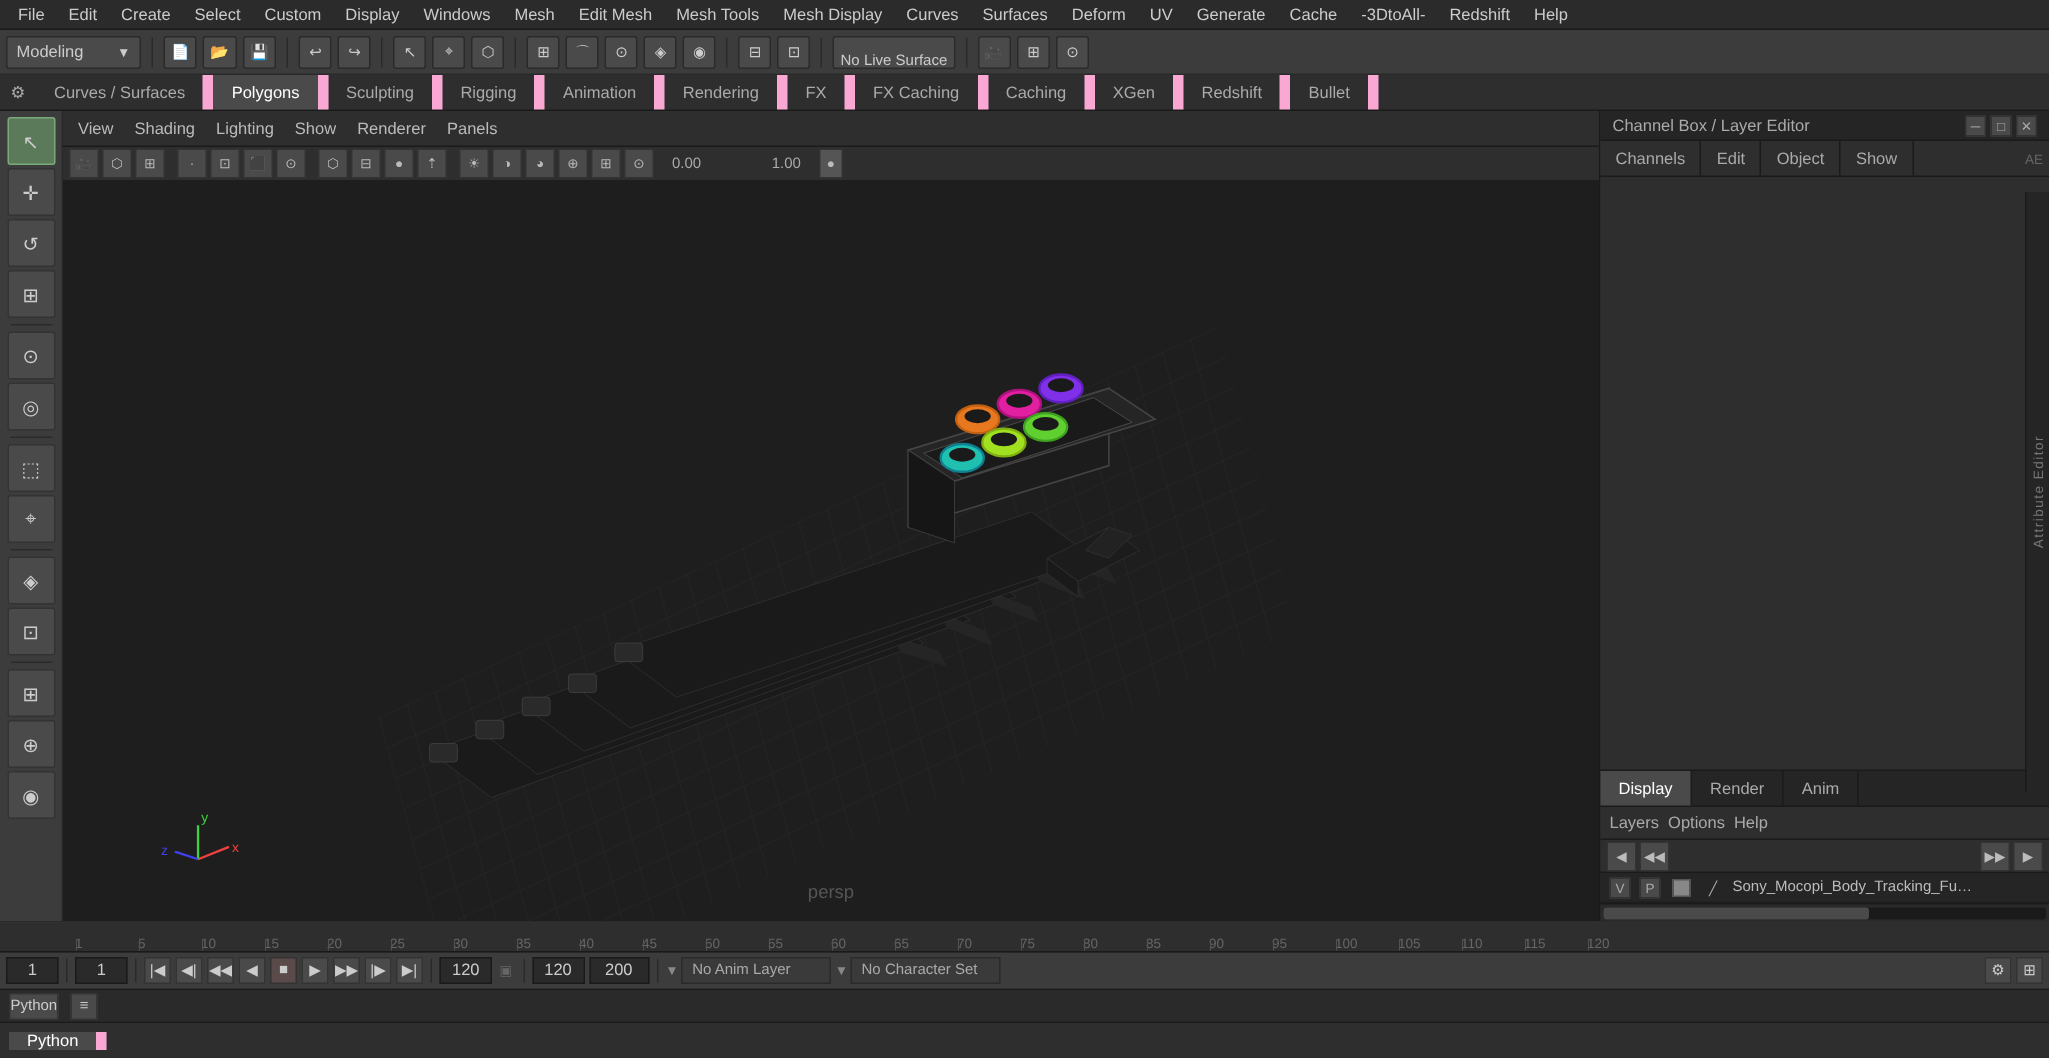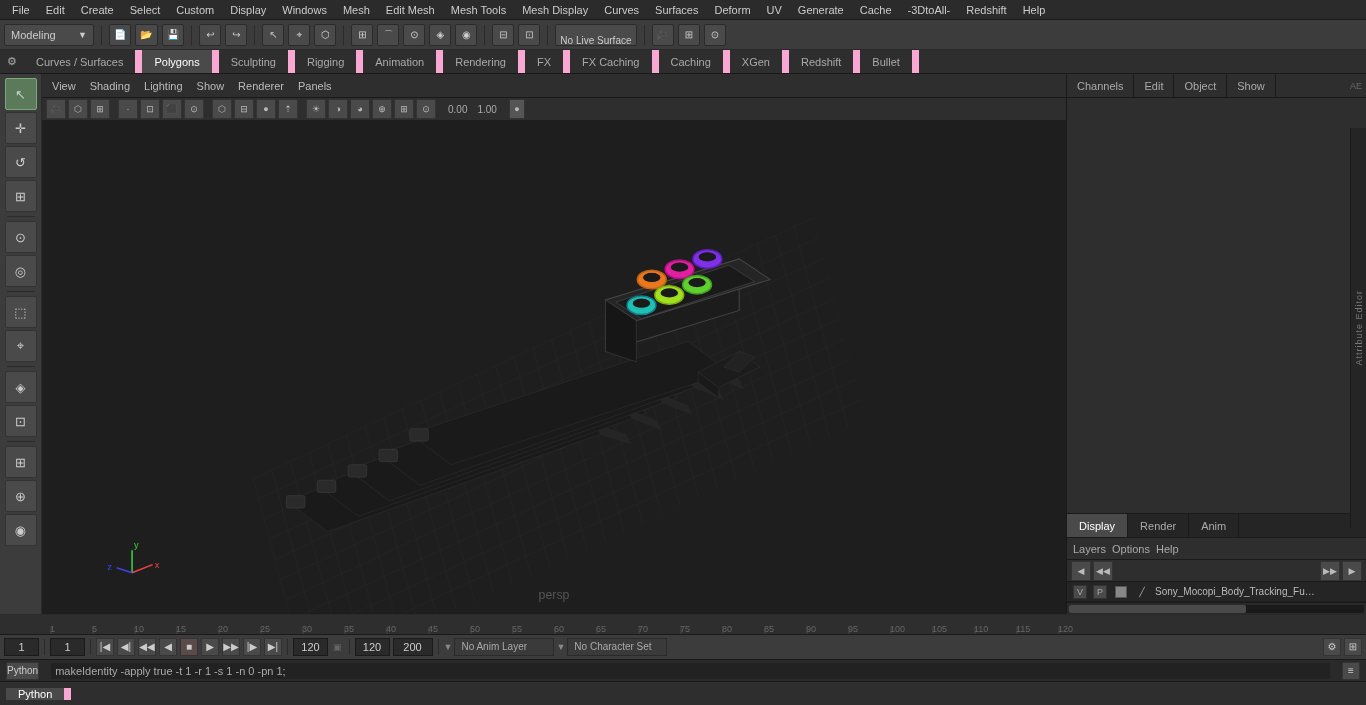--- a/index.html
+++ b/index.html
@@ -645,21 +645,21 @@
       <div style="width:4px;"></div>
       <div class="icon-btn">☀</div>
       <div class="icon-btn">◑</div>
       <div class="icon-btn">◕</div>
       <div class="icon-btn">⊕</div>
       <div class="icon-btn">⊞</div>
       <div class="icon-btn">⊙</div>
       <div style="width:4px;"></div>
 
       <div style="font-size:10px; color:#aaa; padding:0 4px;">0.00</div>
-      <div style="font-size:10px; color:#aaa; padding:0 4px;">1.00</div>
+      <div style="font-size:10px; color:#aaa; padding:0 4px;margin-left:37px;">1.00</div>
       <div style="width:4px;"></div>
 
       <div class="icon-btn" style="min-width:16px; background:#555; font-size:9px;">●</div>
       <div style="font-size:10px; color:#aaa; padding: 0 4px; cursor:pointer;margin-top:30px;">sRGB gamma</div>
     </div>
 
     <div id="scene-area">
       <div class="scene-bg">
         <svg id="scene-svg" viewBox="0 0 980 480" preserveAspectRatio="xMidYMid meet">
 
@@ -762,20 +762,28 @@
             <text x="2" y="-24" fill="#40d040" font-size="9">y</text>
             <line x1="0" y1="0" x2="-15" y2="-5" stroke="#4040f0" stroke-width="1.5"></line>
             <text x="-24" y="-3" fill="#4040f0" font-size="9">z</text>
           </g>
         </svg>
       </div>
     </div>
   </div>
 
   <div id="right-panel" style="height: 540px;">
+    <div id="right-panel-header">
+      <span class="panel-title">Channel Box / Layer Editor</span>
+      <div class="panel-close-btns">
+        <div class="panel-close-btn">─</div>
+        <div class="panel-close-btn">□</div>
+        <div class="panel-close-btn">✕</div>
+      </div>
+    </div>
 
     <div id="channel-box-tabs">
       <div class="cb-tab">Channels</div>
       <div class="cb-tab">Edit</div>
       <div class="cb-tab">Object</div>
       <div class="cb-tab">Show</div>
       <div style="flex:1;"></div>
 
       <div style="display:flex; align-items:center; padding:0 4px;">
         <span style="font-size:9px; color:#666;">AE</span>
@@ -898,23 +906,20 @@
     <div class="time-btn">⊞</div>
   </div>
 </div>
 
 <div id="status-bar">
 
   <div class="time-btn">
     <span>Python</span>
   </div>
 
-  <div class="status-command">
-    <span>makeIdentity -apply true -t 1 -r 1 -s 1 -n 0 -pn 1;</span>
-  </div>
 
   <div class="time-btn">≡</div>
 </div>
 
 <div id="script-bar">
   <div class="tab-item active">
     <span>Python</span>
   </div>
 </div>
 

